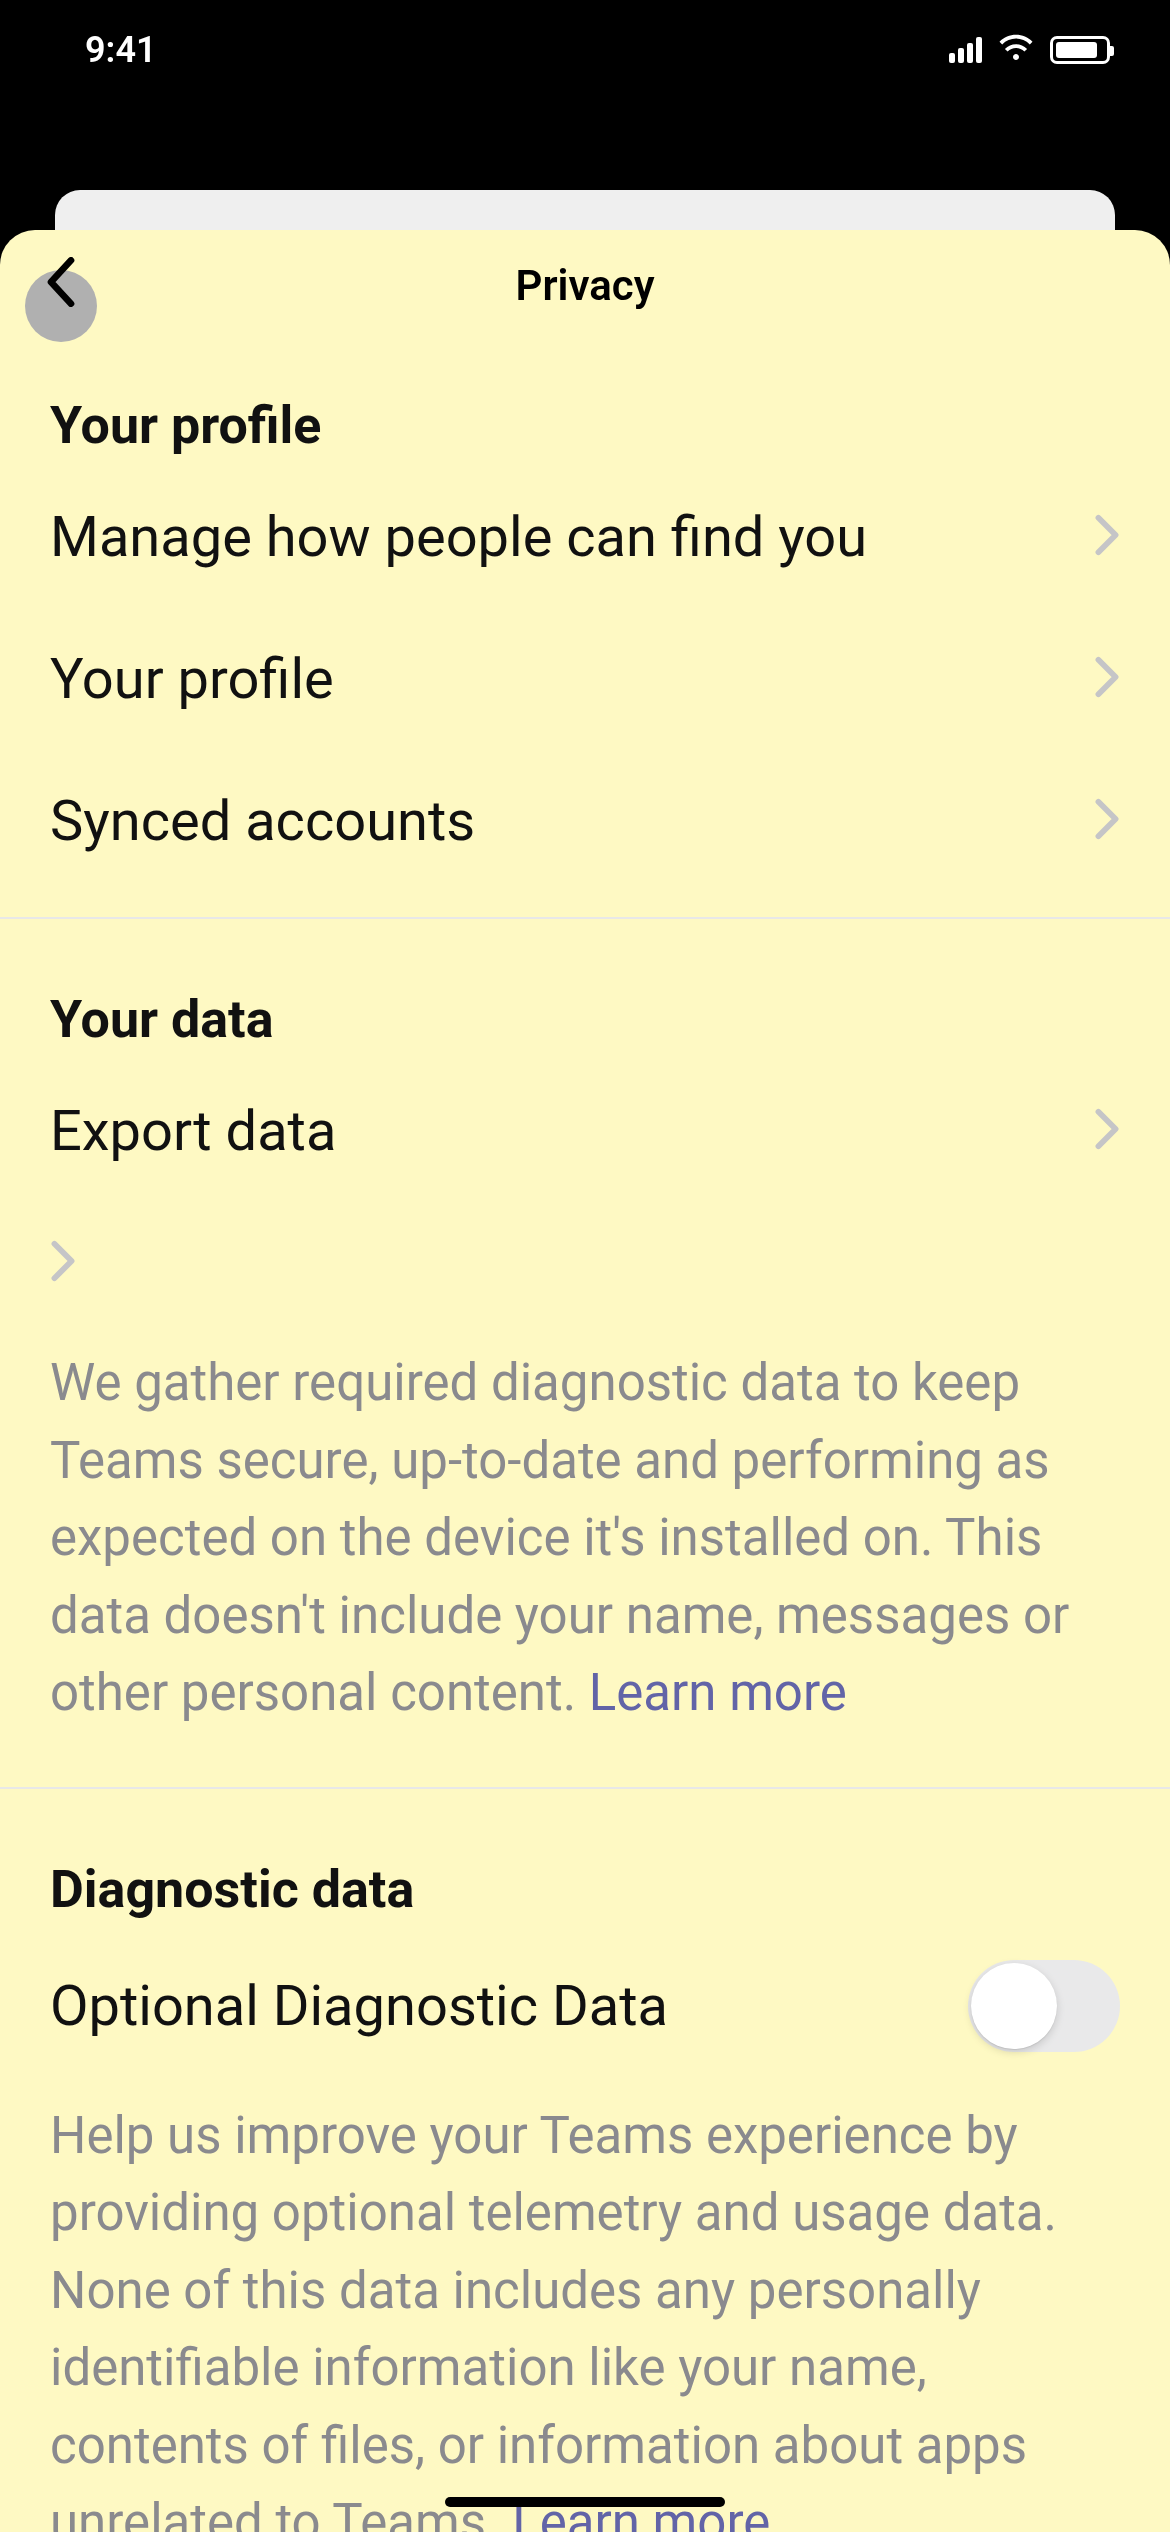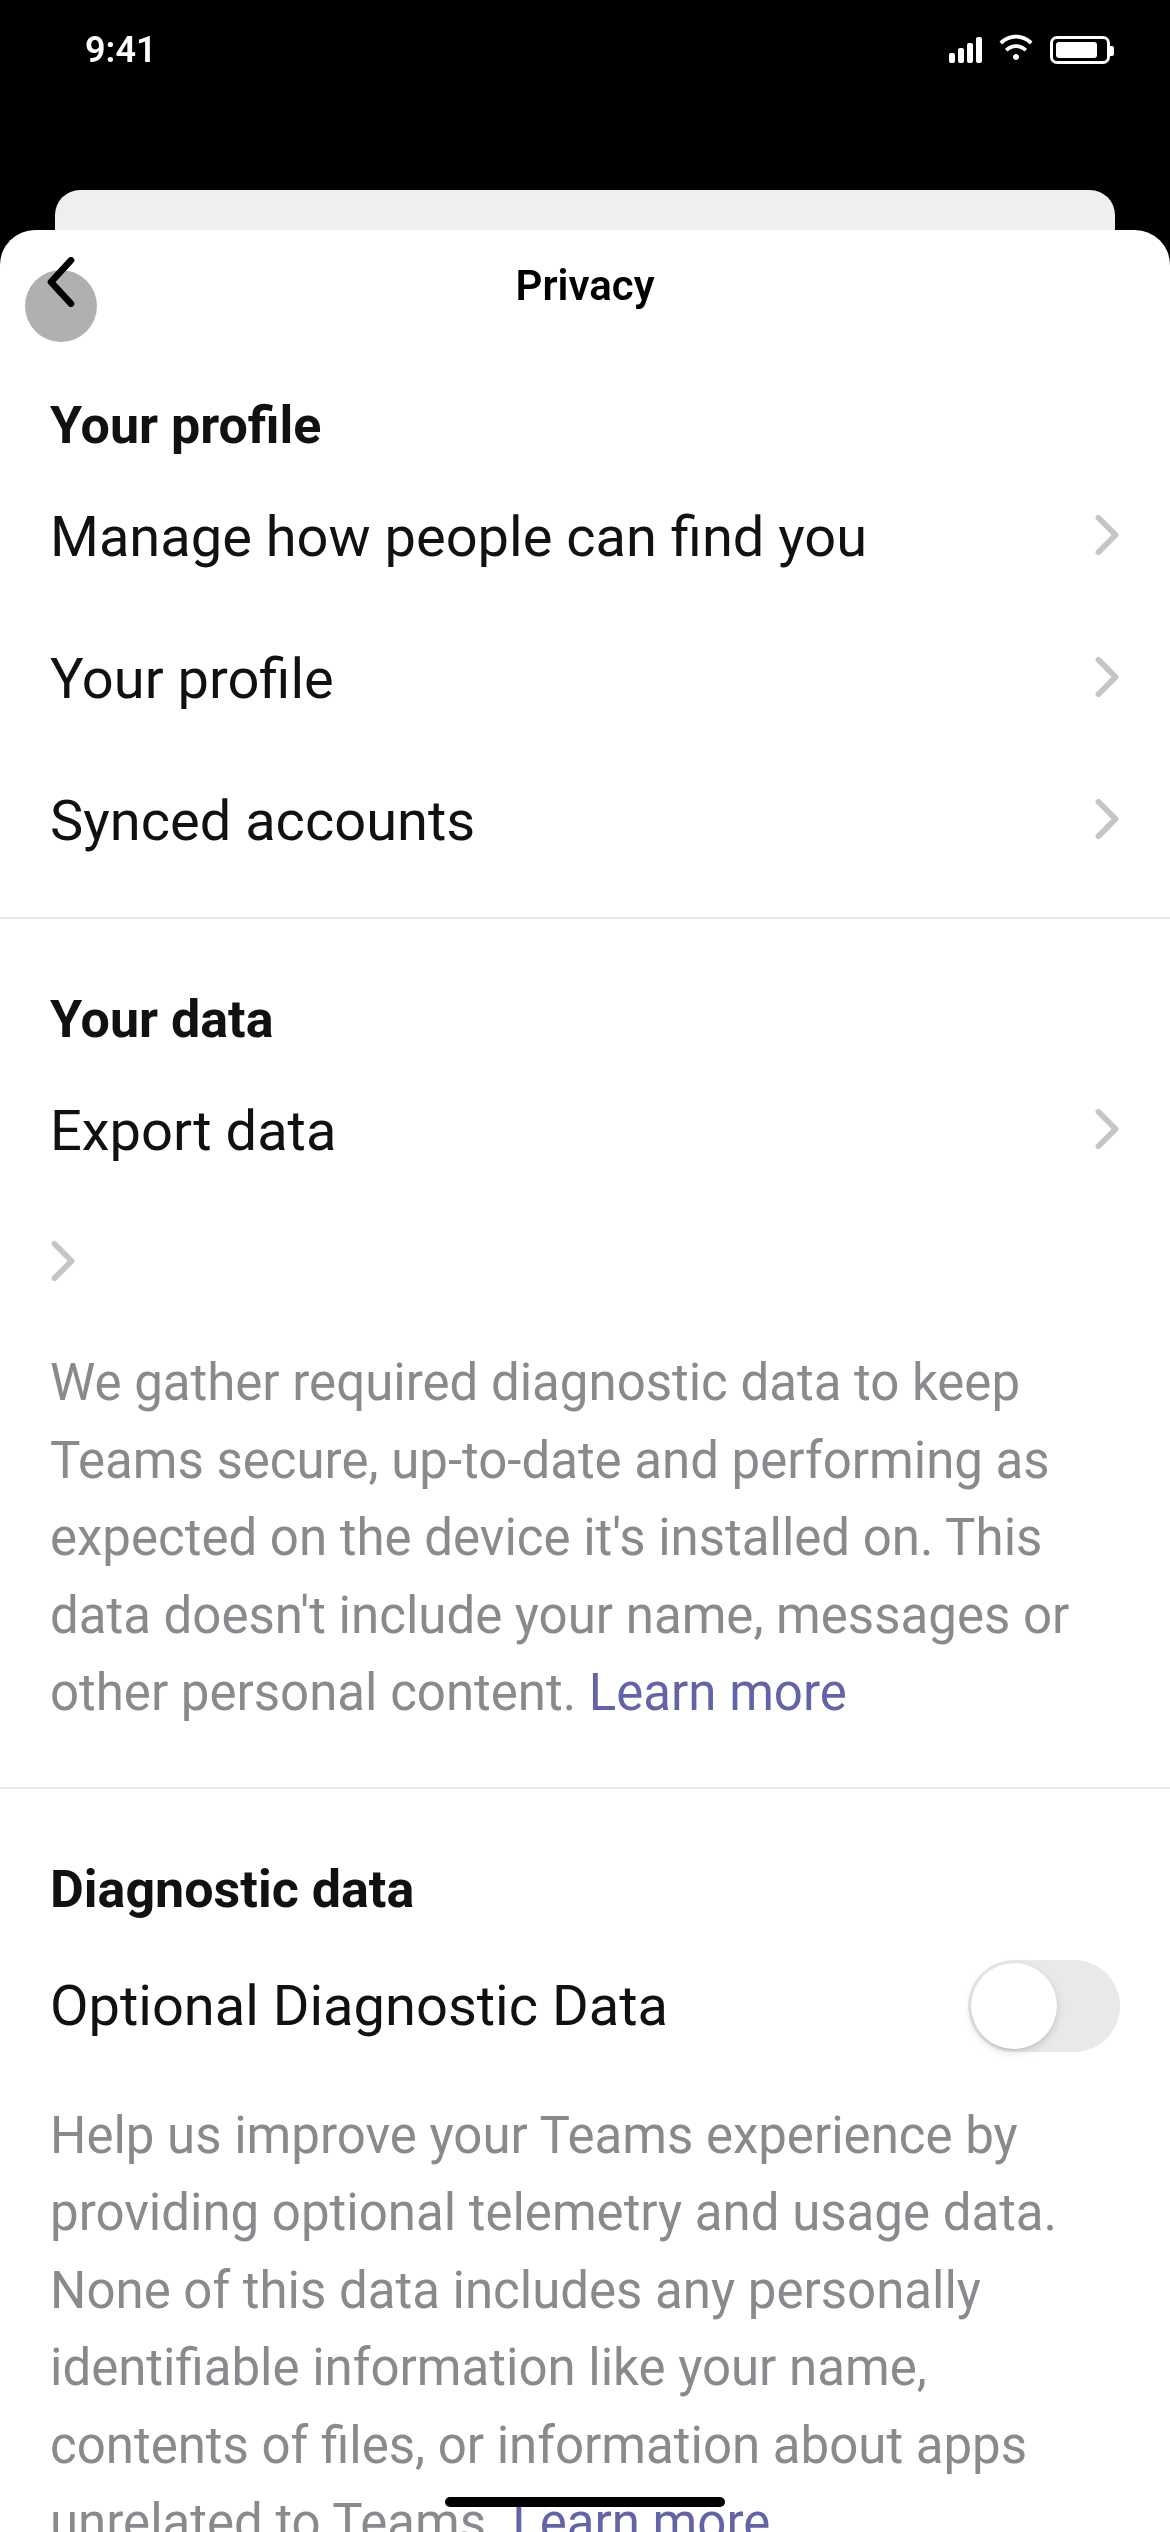--- a/index.html
+++ b/index.html
@@ -82,21 +82,21 @@
       margin: 90px 55px 0;
       border-radius: 25px 25px 0 0;
       height: 80px;
     }
     .sheet {
       position: absolute;
       top: 230px;
       left: 0;
       right: 0;
       bottom: 0;
-      background: #ffffff;
+      background: #fef9c3;
       border-radius: 35px 35px 0 0;
     }
     .nav-header {
       height: 110px;
       display: flex;
       align-items: center;
       position: relative;
     }
     .back-button {
       position: absolute;

